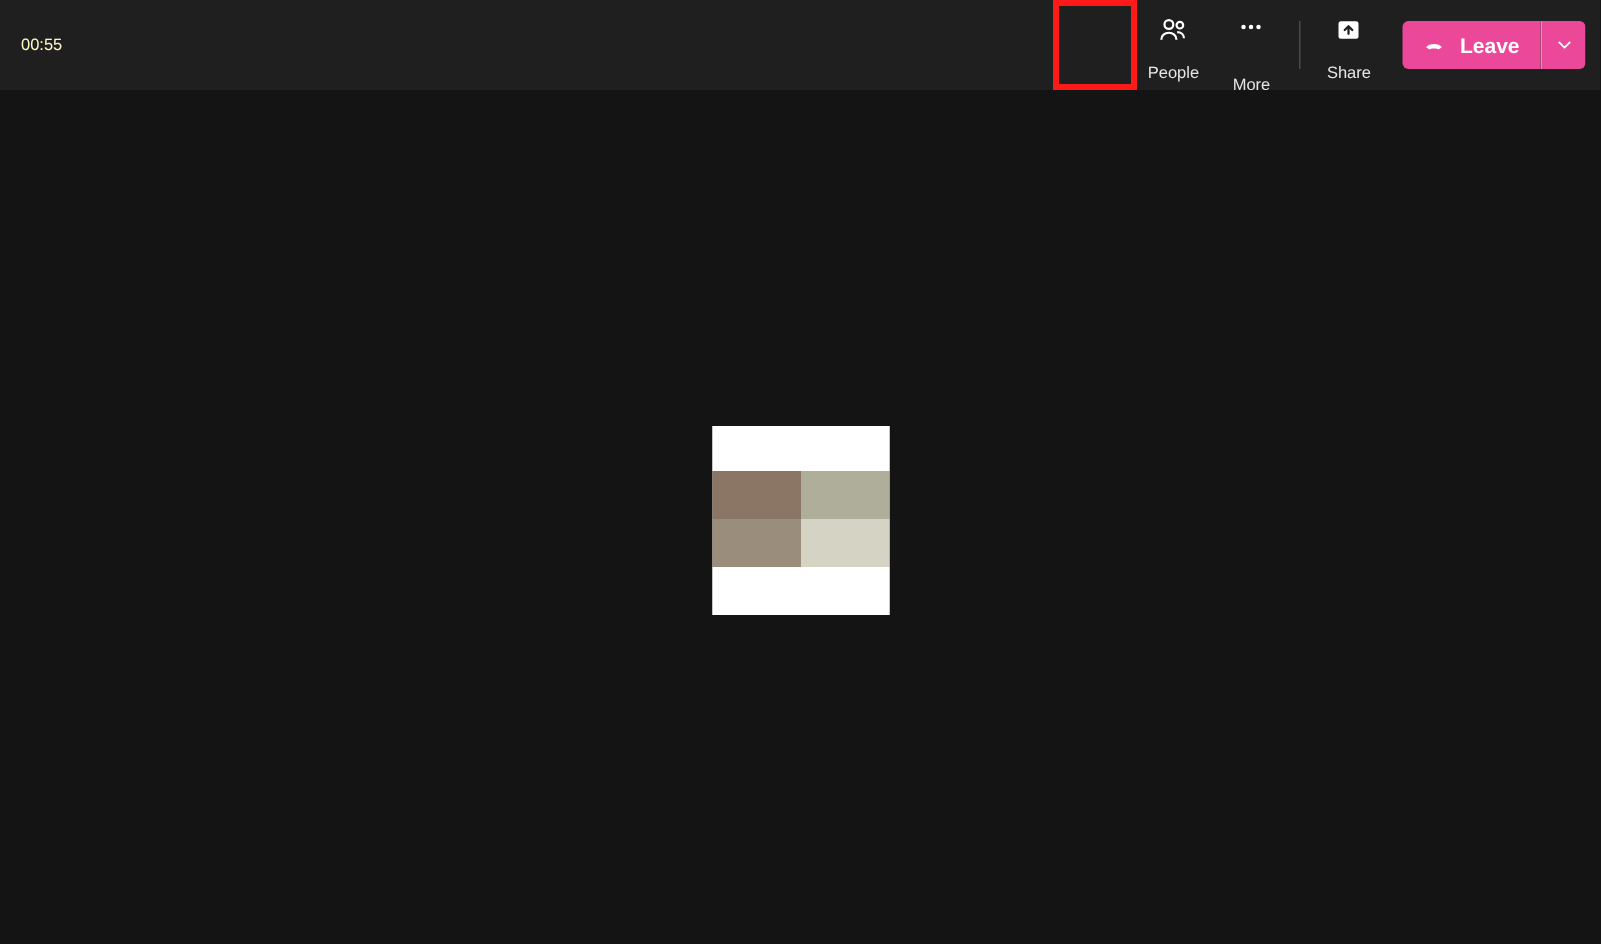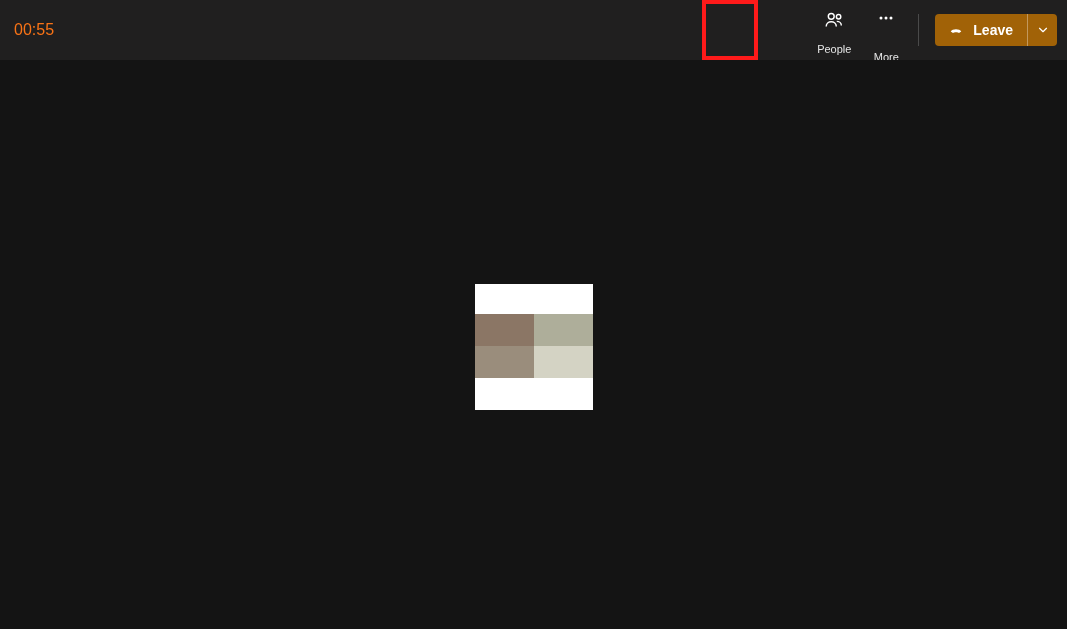--- a/index.html
+++ b/index.html
@@ -9,22 +9,22 @@
   
   .toolbar {
     height: 60px;
     background: #201f1f;
     display: flex;
     align-items: center;
     padding: 0 10px;
     position: relative;
   }
   .timer {
-    font-size: 16px;
-    color: #f97316;
+    font-size: 11px;
+    color: #fef9c3;
     margin-left: 4px;
   }
   .spacer { flex: 1; }
 
   .tbtn {
     display: flex;
     flex-direction: column;
     align-items: center;
     justify-content: space-between;
     min-width: 52px;
@@ -96,21 +96,21 @@
   .leave-btn, .leave-drop { background:#e62b2b; }
   .leave-btn, .leave-drop { background:#e81123; }
   .leave-btn, .leave-drop { background:#d13438; }
   .leave-btn, .leave-drop { background:#ee2a2a; }
   .leave-btn, .leave-drop { background:#EA272D; }
   .leave-btn, .leave-drop { background:#EE2C2C; }
   .leave-btn, .leave-drop { background:#E81123; }
   .leave-btn, .leave-drop { background:#E81123; }
 
   
-  .leave-btn, .leave-drop { background:#a16207; }
+  .leave-btn, .leave-drop { background:#ec4899; }
 
   .leave-drop {
     height: 32px;
     width: 30px;
     display: flex;
     align-items: center;
     justify-content: center;
     border-radius: 0 4px 4px 0;
     border-left: 1px solid rgba(255,255,255,0.35);
     cursor: pointer;
@@ -171,20 +171,29 @@
         <circle cx="18" cy="12" r="1.8" fill="#fff" stroke="none"></circle>
       </svg>
     </span>
     <span class="label">More</span>
   </div>
 
   <div class="separator"></div>
 
 
 
+  <div class="tbtn">
+    <span class="icon">
+      <svg viewBox="0 0 24 24" width="20" height="20">
+        <rect x="4" y="5" width="16" height="14" rx="2" fill="#fff" stroke="none"></rect>
+        <path d="M12 15V9M9 12l3-3 3 3" stroke="#201f1f" stroke-width="1.8" fill="none" stroke-linecap="round" stroke-linejoin="round"></path>
+      </svg>
+    </span>
+    <span class="label">Share</span>
+  </div>
 
   <div class="leave-group">
     <div class="leave-btn">
       <svg viewBox="0 0 24 24" width="18" height="18">
         <path d="M5 14c2-4 12-4 14 0l-3 2c-1-1.2-7-1.2-8 0z" fill="#fff" stroke="none"></path>
       </svg>
       <span class="leave-label">Leave</span>
     </div>
     <div class="leave-drop">
       <svg viewBox="0 0 24 24" width="14" height="14">

